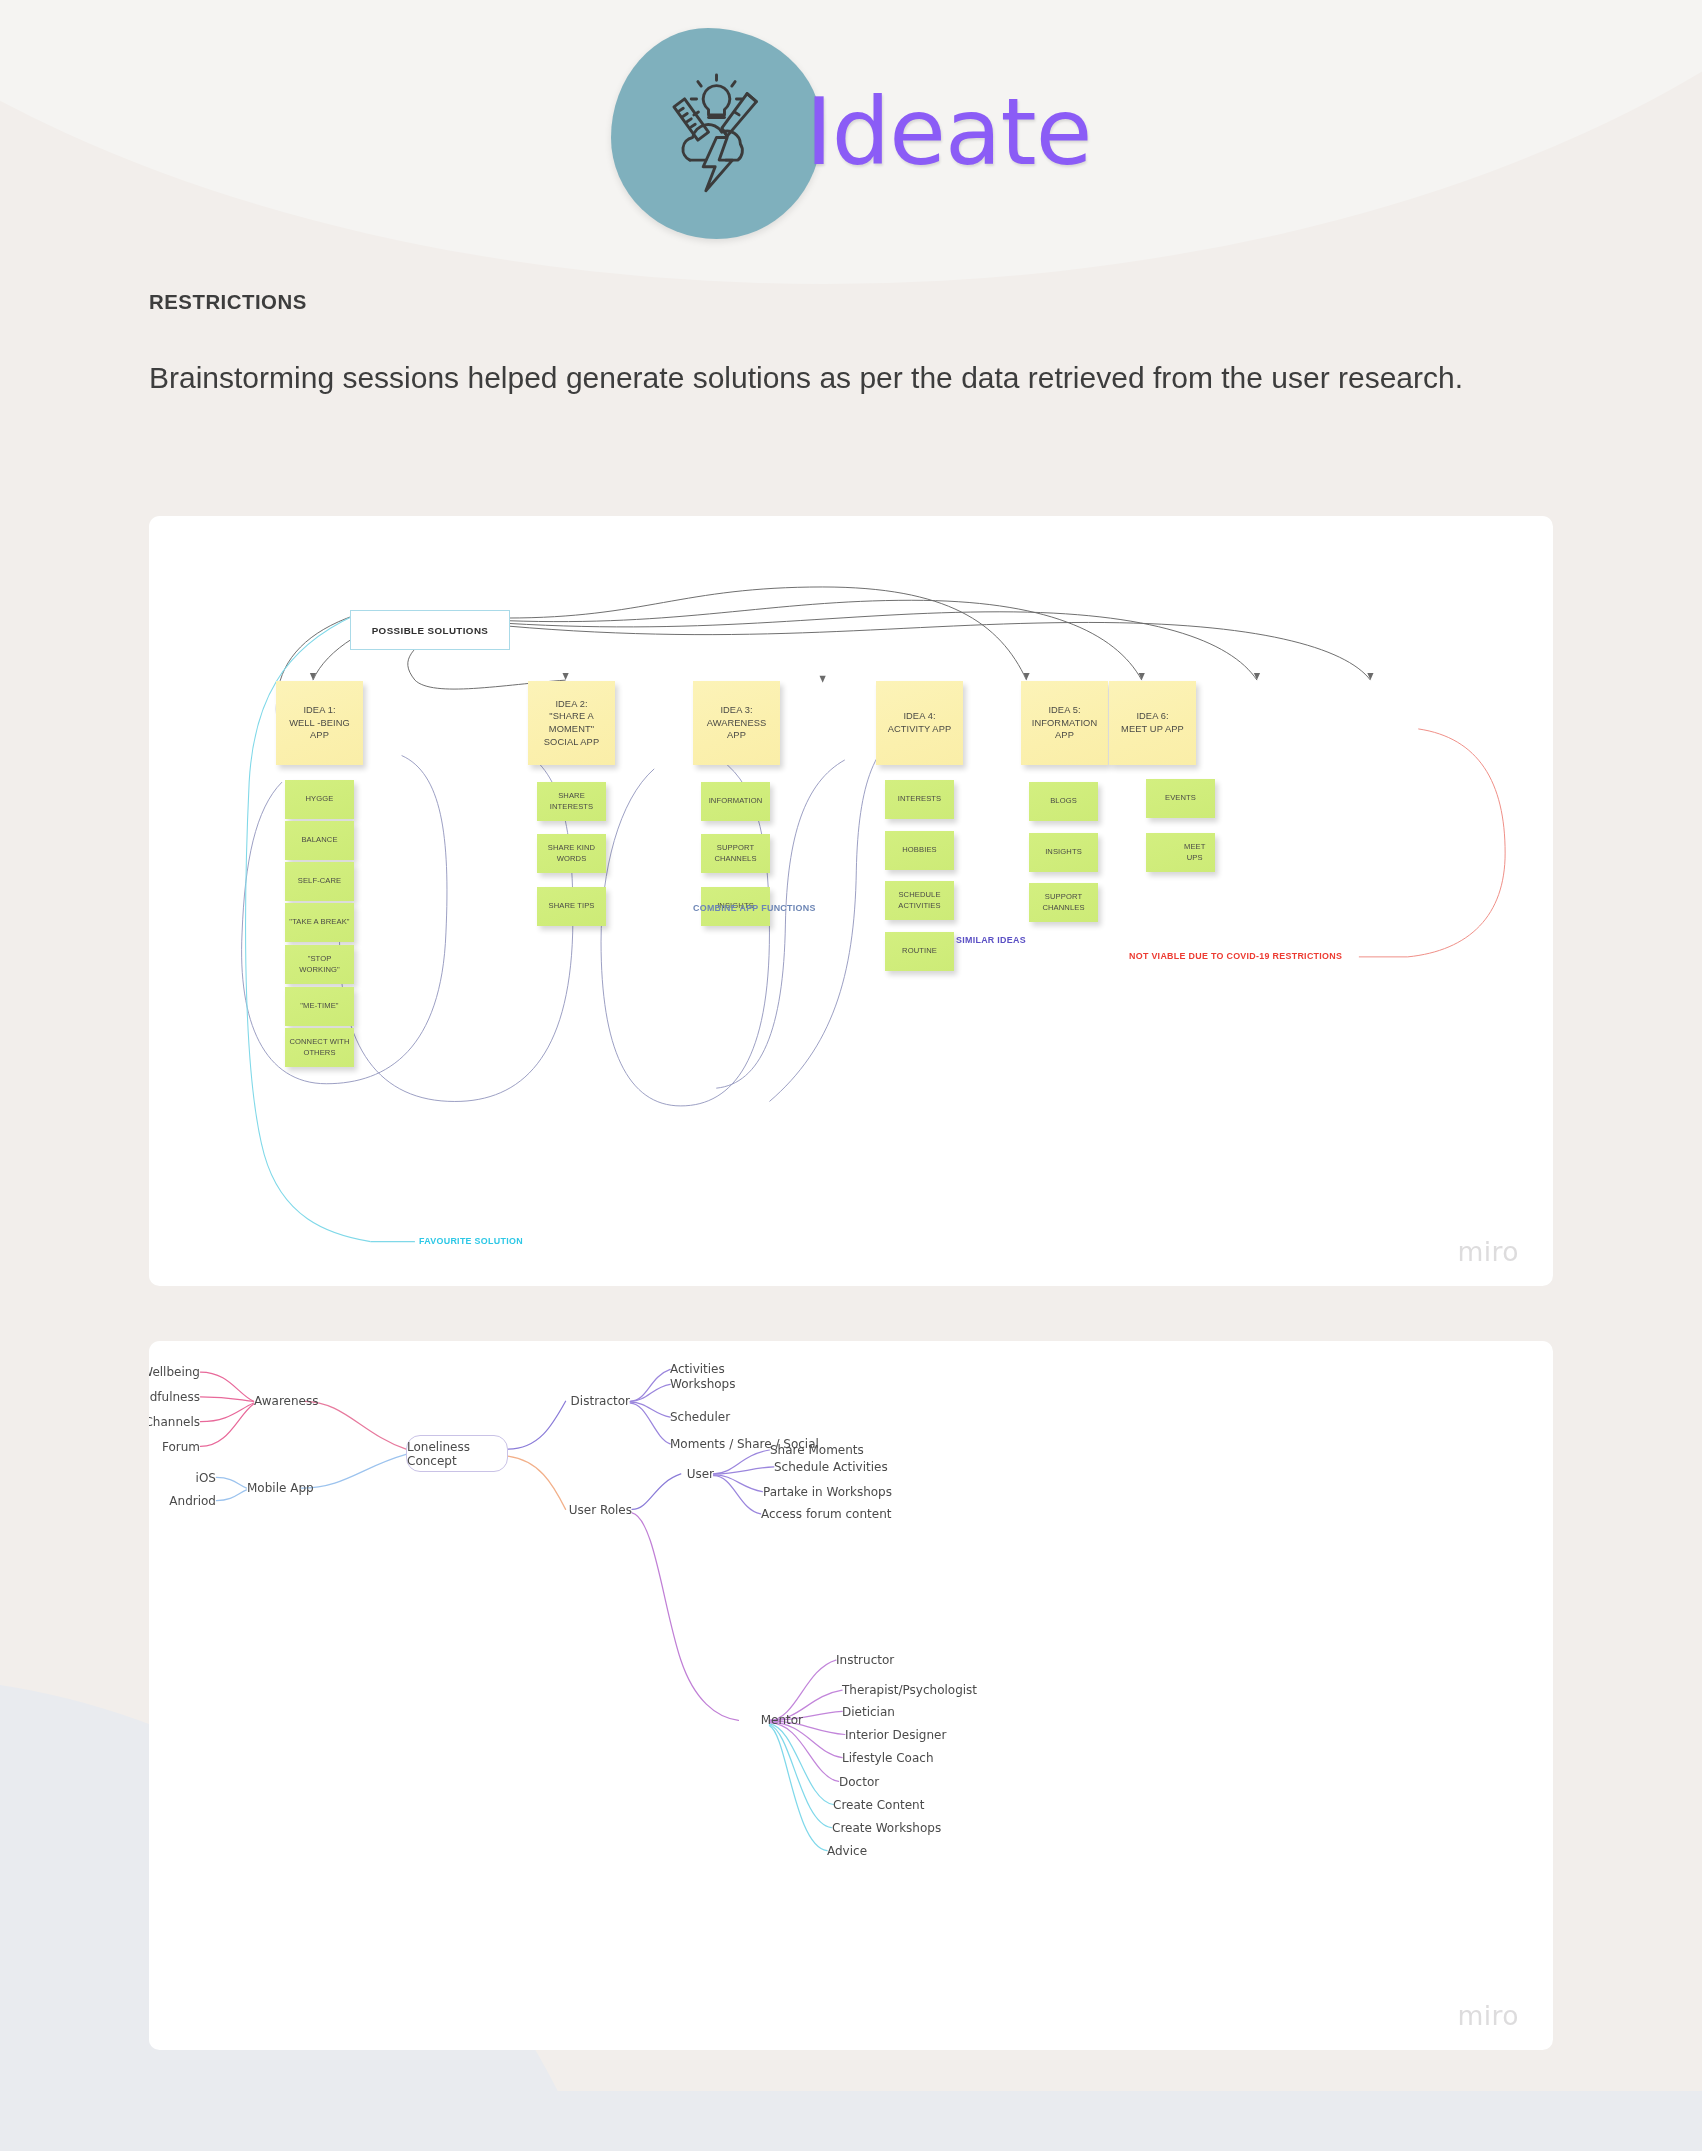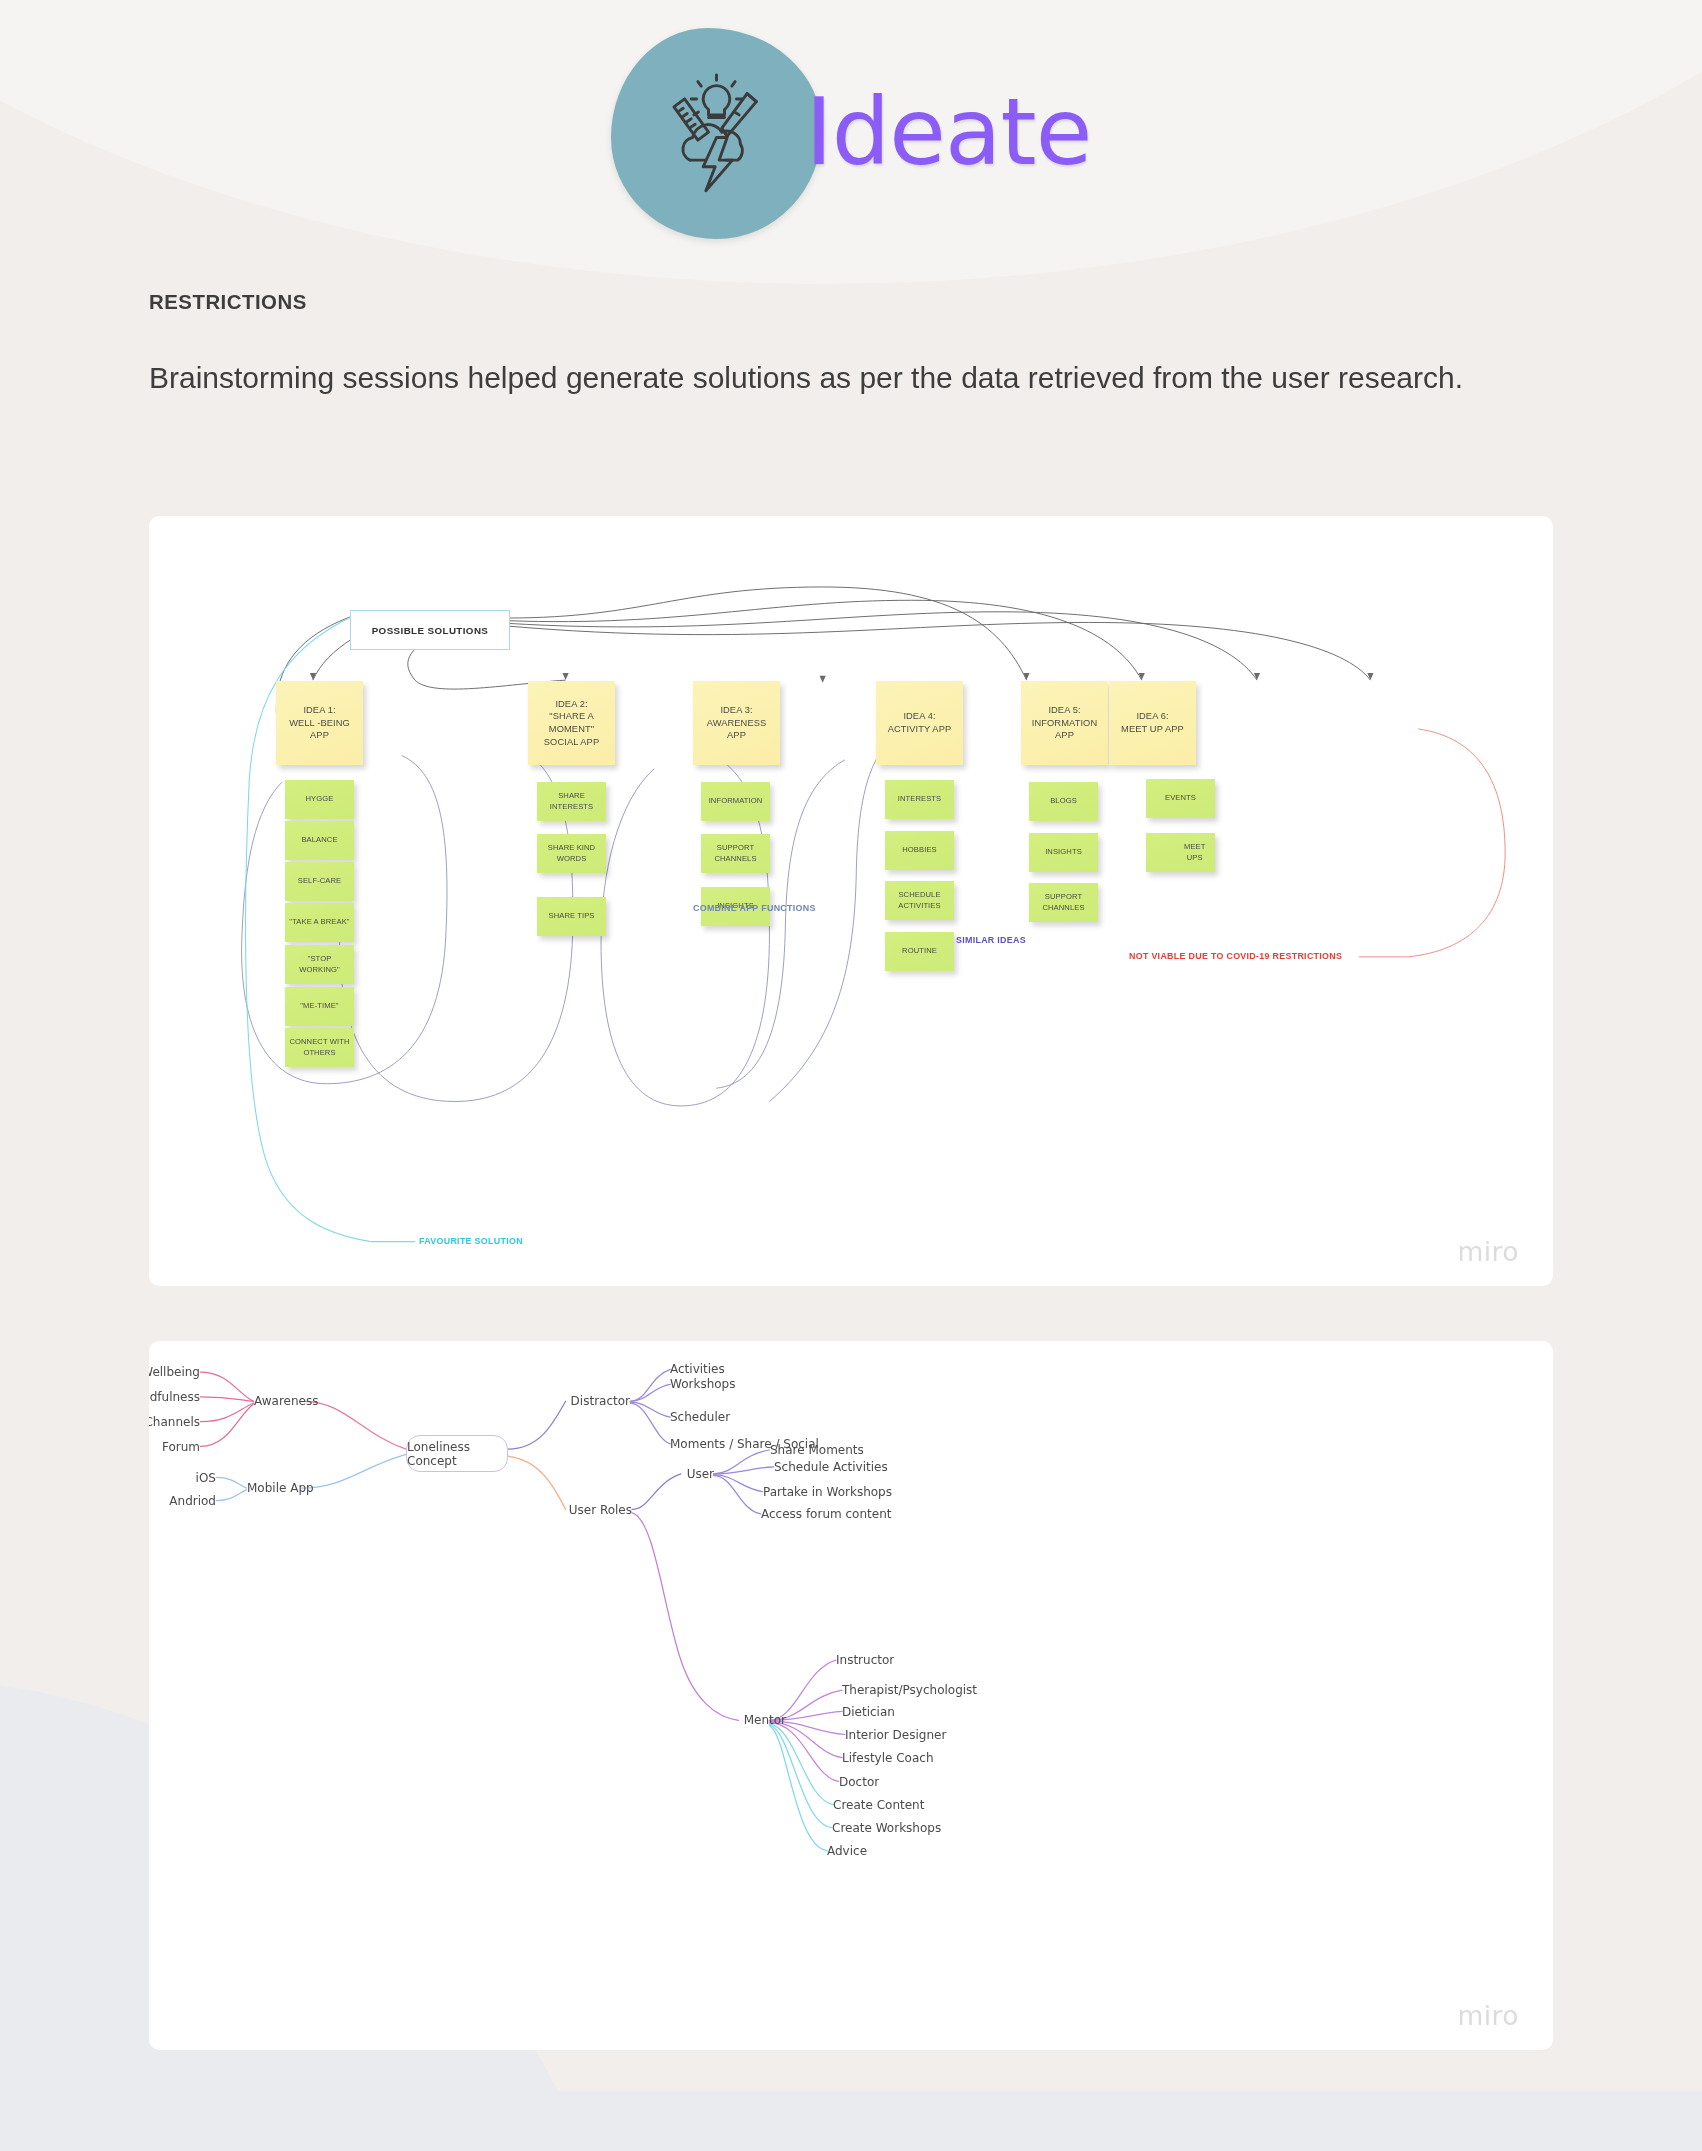--- a/index.html
+++ b/index.html
@@ -323,21 +323,21 @@
 
     <div class="note note-idea" style="left:379px; top:165px;">
       <span>IDEA 2:<br>"SHARE A MOMENT"<br>SOCIAL APP</span>
     </div>
     <div class="note note-sub" style="left:388px; top:266px;">
         <span>SHARE INTERESTS</span>
       </div>
     <div class="note note-sub" style="left:388px; top:318px;">
         <span>SHARE KIND WORDS</span>
       </div>
-    <div class="note note-sub" style="left:388px; top:381px;justify-content:center;">
+    <div class="note note-sub" style="left:388px; top:371px;justify-content:center;">
         <span>SHARE TIPS</span>
       </div>
 
     <div class="note note-idea" style="left:544px; top:165px;">
       <span>IDEA 3:<br>AWARENESS APP</span>
     </div>
     <div class="note note-sub" style="left:552px; top:266px;">
         <span>INFORMATION</span>
       </div>
     <div class="note note-sub" style="left:552px; top:318px;">
@@ -460,21 +460,21 @@
     <div class="mm-node r" style="left:521px; top:103px;">Moments / Share / Social</div>
 
     <div class="mm-node l" style="left:483px; top:169px;">User Roles</div>
 
     <div class="mm-node l" style="left:565px; top:133px;">User</div>
     <div class="mm-node r" style="left:621px; top:109px;">Share Moments</div>
     <div class="mm-node r" style="left:625px; top:126px;">Schedule Activities</div>
     <div class="mm-node r" style="left:614px; top:151px;">Partake in Workshops</div>
     <div class="mm-node r" style="left:612px; top:173px;">Access forum content</div>
 
-    <div class="mm-node l" style="left:637px; top:379px;padding-left:46px;">Mentor</div>
+    <div class="mm-node l" style="left:654px; top:379px;padding-left:46px;">Mentor</div>
     <div class="mm-node r" style="left:687px; top:319px;">Instructor</div>
     <div class="mm-node r" style="left:693px; top:349px;">Therapist/Psychologist</div>
     <div class="mm-node r" style="left:693px; top:371px;">Dietician</div>
     <div class="mm-node r" style="left:696px; top:394px;">Interior Designer</div>
     <div class="mm-node r" style="left:693px; top:417px;">Lifestyle Coach</div>
     <div class="mm-node r" style="left:690px; top:441px;">Doctor</div>
     <div class="mm-node r" style="left:684px; top:464px;">Create Content</div>
     <div class="mm-node r" style="left:683px; top:487px;">Create Workshops</div>
     <div class="mm-node r" style="left:678px; top:510px;">Advice</div>
 

